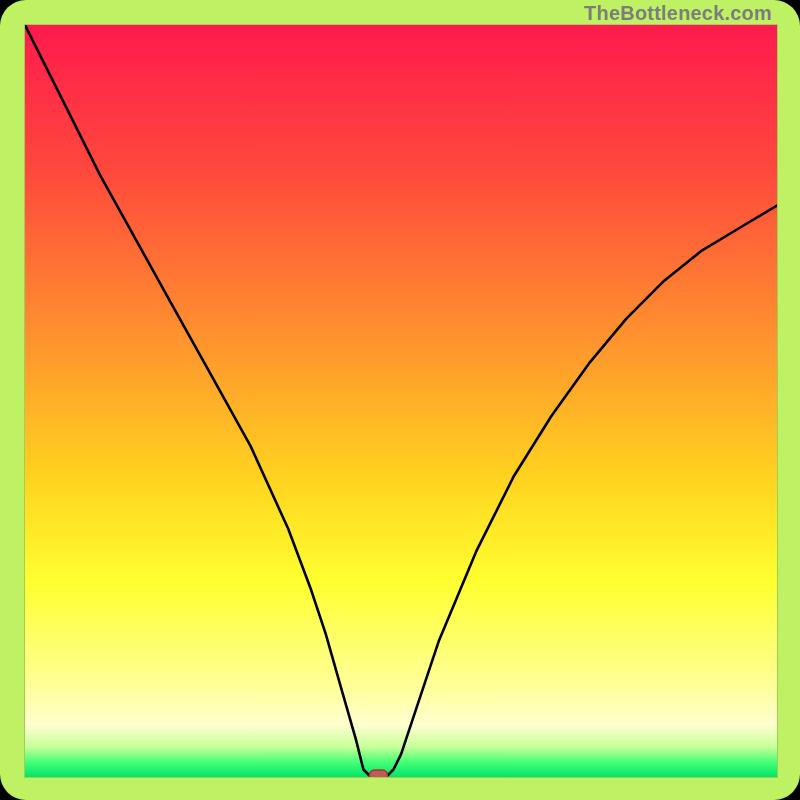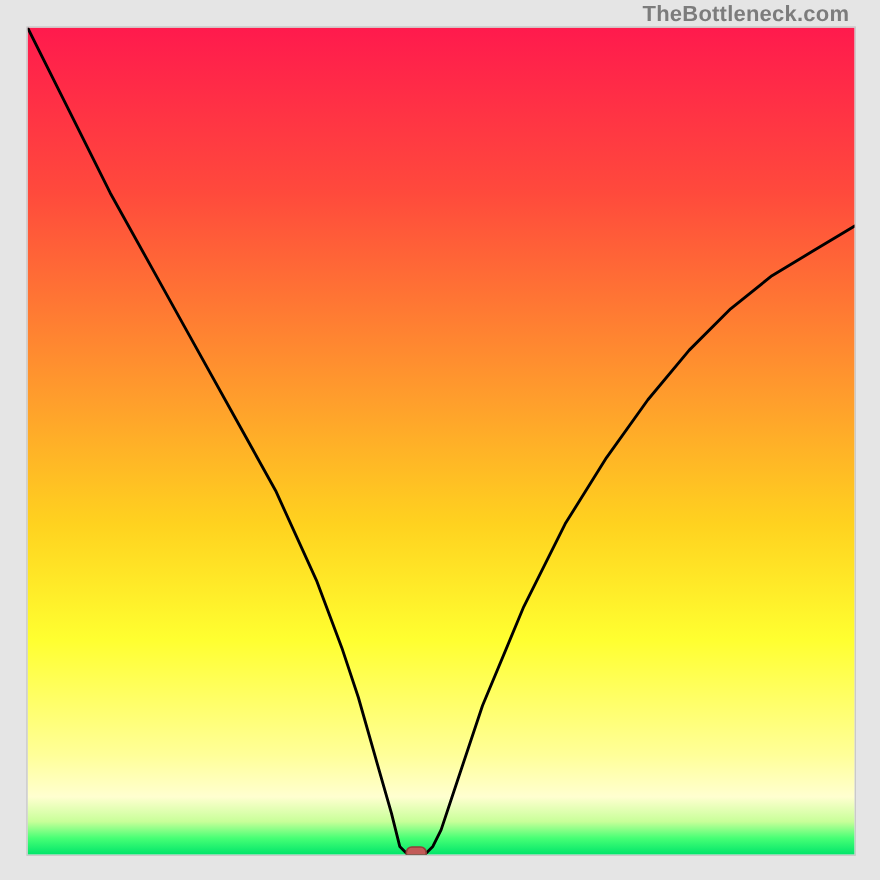--- a/index.html
+++ b/index.html
@@ -7,21 +7,22 @@
     padding: 0;
     width: 800px;
     height: 800px;
     overflow: hidden;
     background: #000;
     font-family: Arial, Helvetica, sans-serif;
   }
   .frame {
     position: absolute;
     inset: 0;
-    background: #e5e5e5;
+    background: #bef264;
+    border-radius: 26px;
   }
   .plot {
     position: absolute;
     left: 24px;
     top: 24px;
     width: 752px;
     height: 752px;
     border: 1px solid rgba(0,0,0,0.15);
     overflow: hidden;
   }

